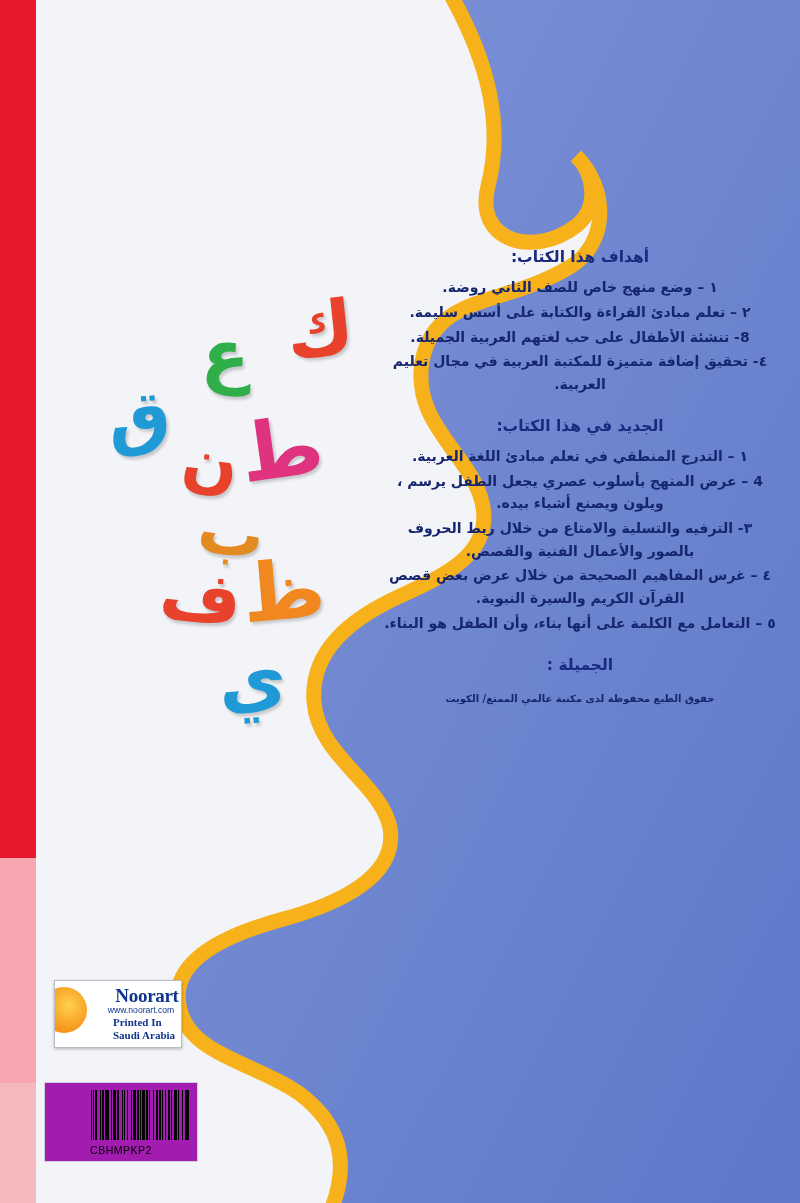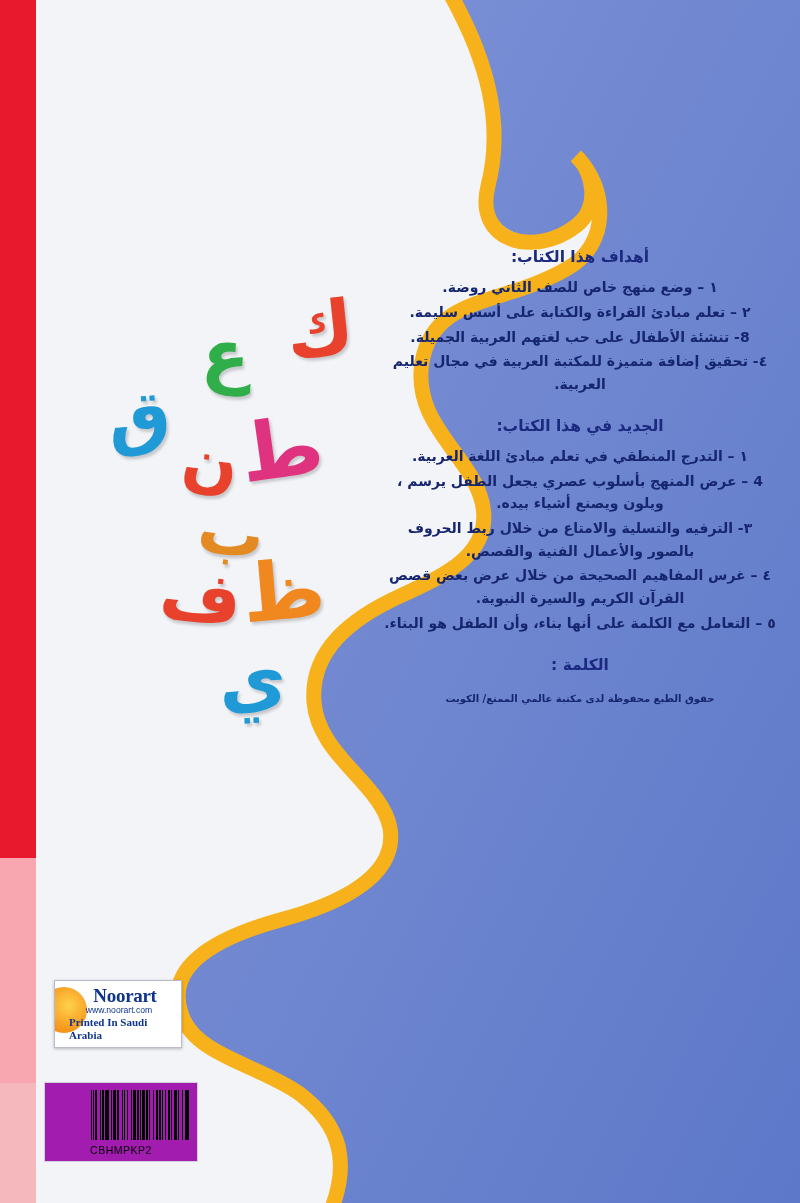--- a/index.html
+++ b/index.html
@@ -122,20 +122,21 @@
     overflow: hidden;
   }
   .logo-inner {
     position: absolute;
     inset: 0;
     display: flex;
     flex-direction: column;
     align-items: center;
     justify-content: center;
     direction: ltr;
+    padding-left: 44px;
   }
   .logo-orange {
     position: absolute;
     left: -14px;
     top: 6px;
     width: 46px;
     height: 46px;
     border-radius: 50%;
     background: radial-gradient(circle at 60% 40%, #ffd14d 0%, #f79a1e 60%, #ef7f12 100%);
   }
@@ -274,21 +275,21 @@
     <p class="item">8- تنشئة الأطفال على حب لغتهم العربية الجميلة.</p>
     <p class="item">٤- تحقيق إضافة متميزة للمكتبة العربية في مجال تعليم العربية.</p>
 
     <p class="sect-title gap">الجديد في هذا الكتاب:</p>
     <p class="item">١ –  التدرج المنطقي في تعلم مبادئ اللغة العربية.</p>
     <p class="item">4 –  عرض المنهج بأسلوب عصري يجعل الطفل يرسم ، ويلون ويصنع أشياء بيده.</p>
     <p class="item">٣- الترفيه والتسلية والامتاع من خلال ربط الحروف بالصور والأعمال الفنية والقصص.</p>
     <p class="item">٤ –  غرس المفاهيم الصحيحة من خلال عرض بعض قصص القرآن الكريم والسيرة النبوية.</p>
     <p class="item">٥ – التعامل مع الكلمة على أنها بناء، وأن الطفل هو البناء.</p>
 
-    <p class="sect-title ambition">الكلمة :</p>
+    <p class="sect-title ambition">الجميلة :</p>
 
     <p class="copyright">حقوق الطبع محفوظة لدى مكتبة عالمي الممتع/ الكويت</p>
   </div>
 
   <div class="logo-box">
     <div class="logo-orange"></div>
     <div class="logo-inner">
       <div class="logo-name">Noorart</div>
       <div class="logo-url">www.noorart.com</div>
       <div class="logo-printed">Printed In Saudi Arabia</div>

